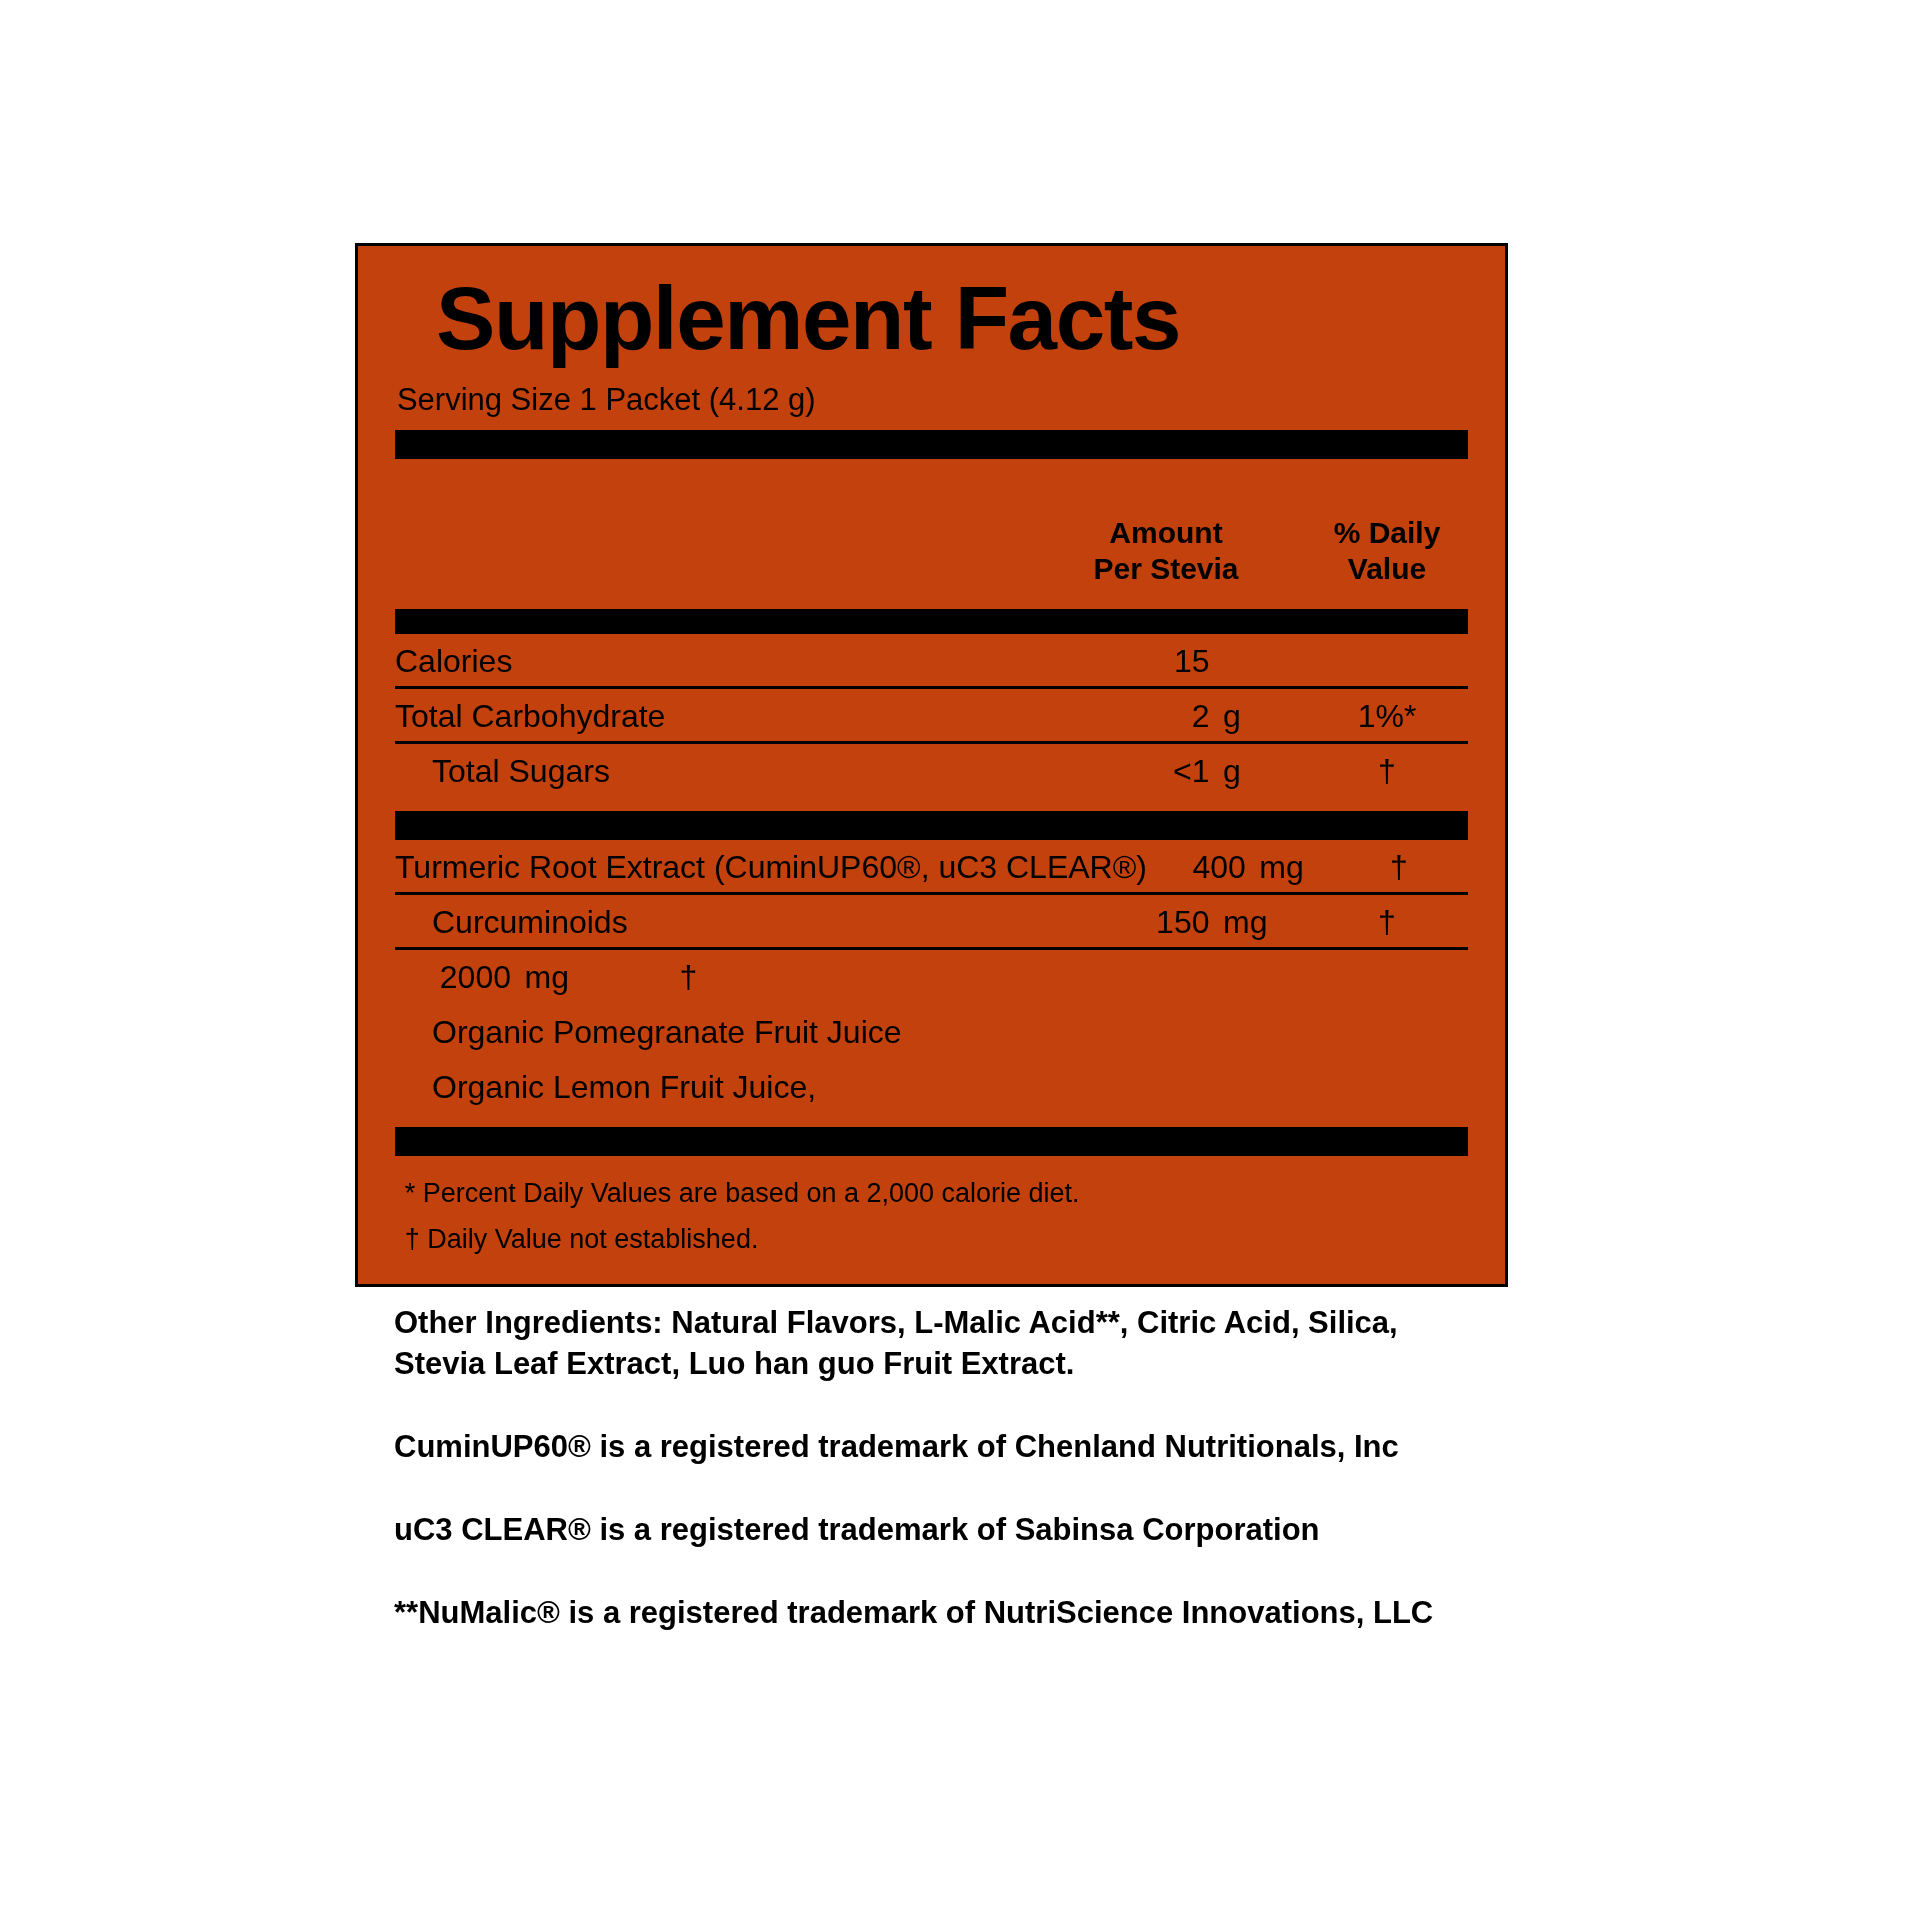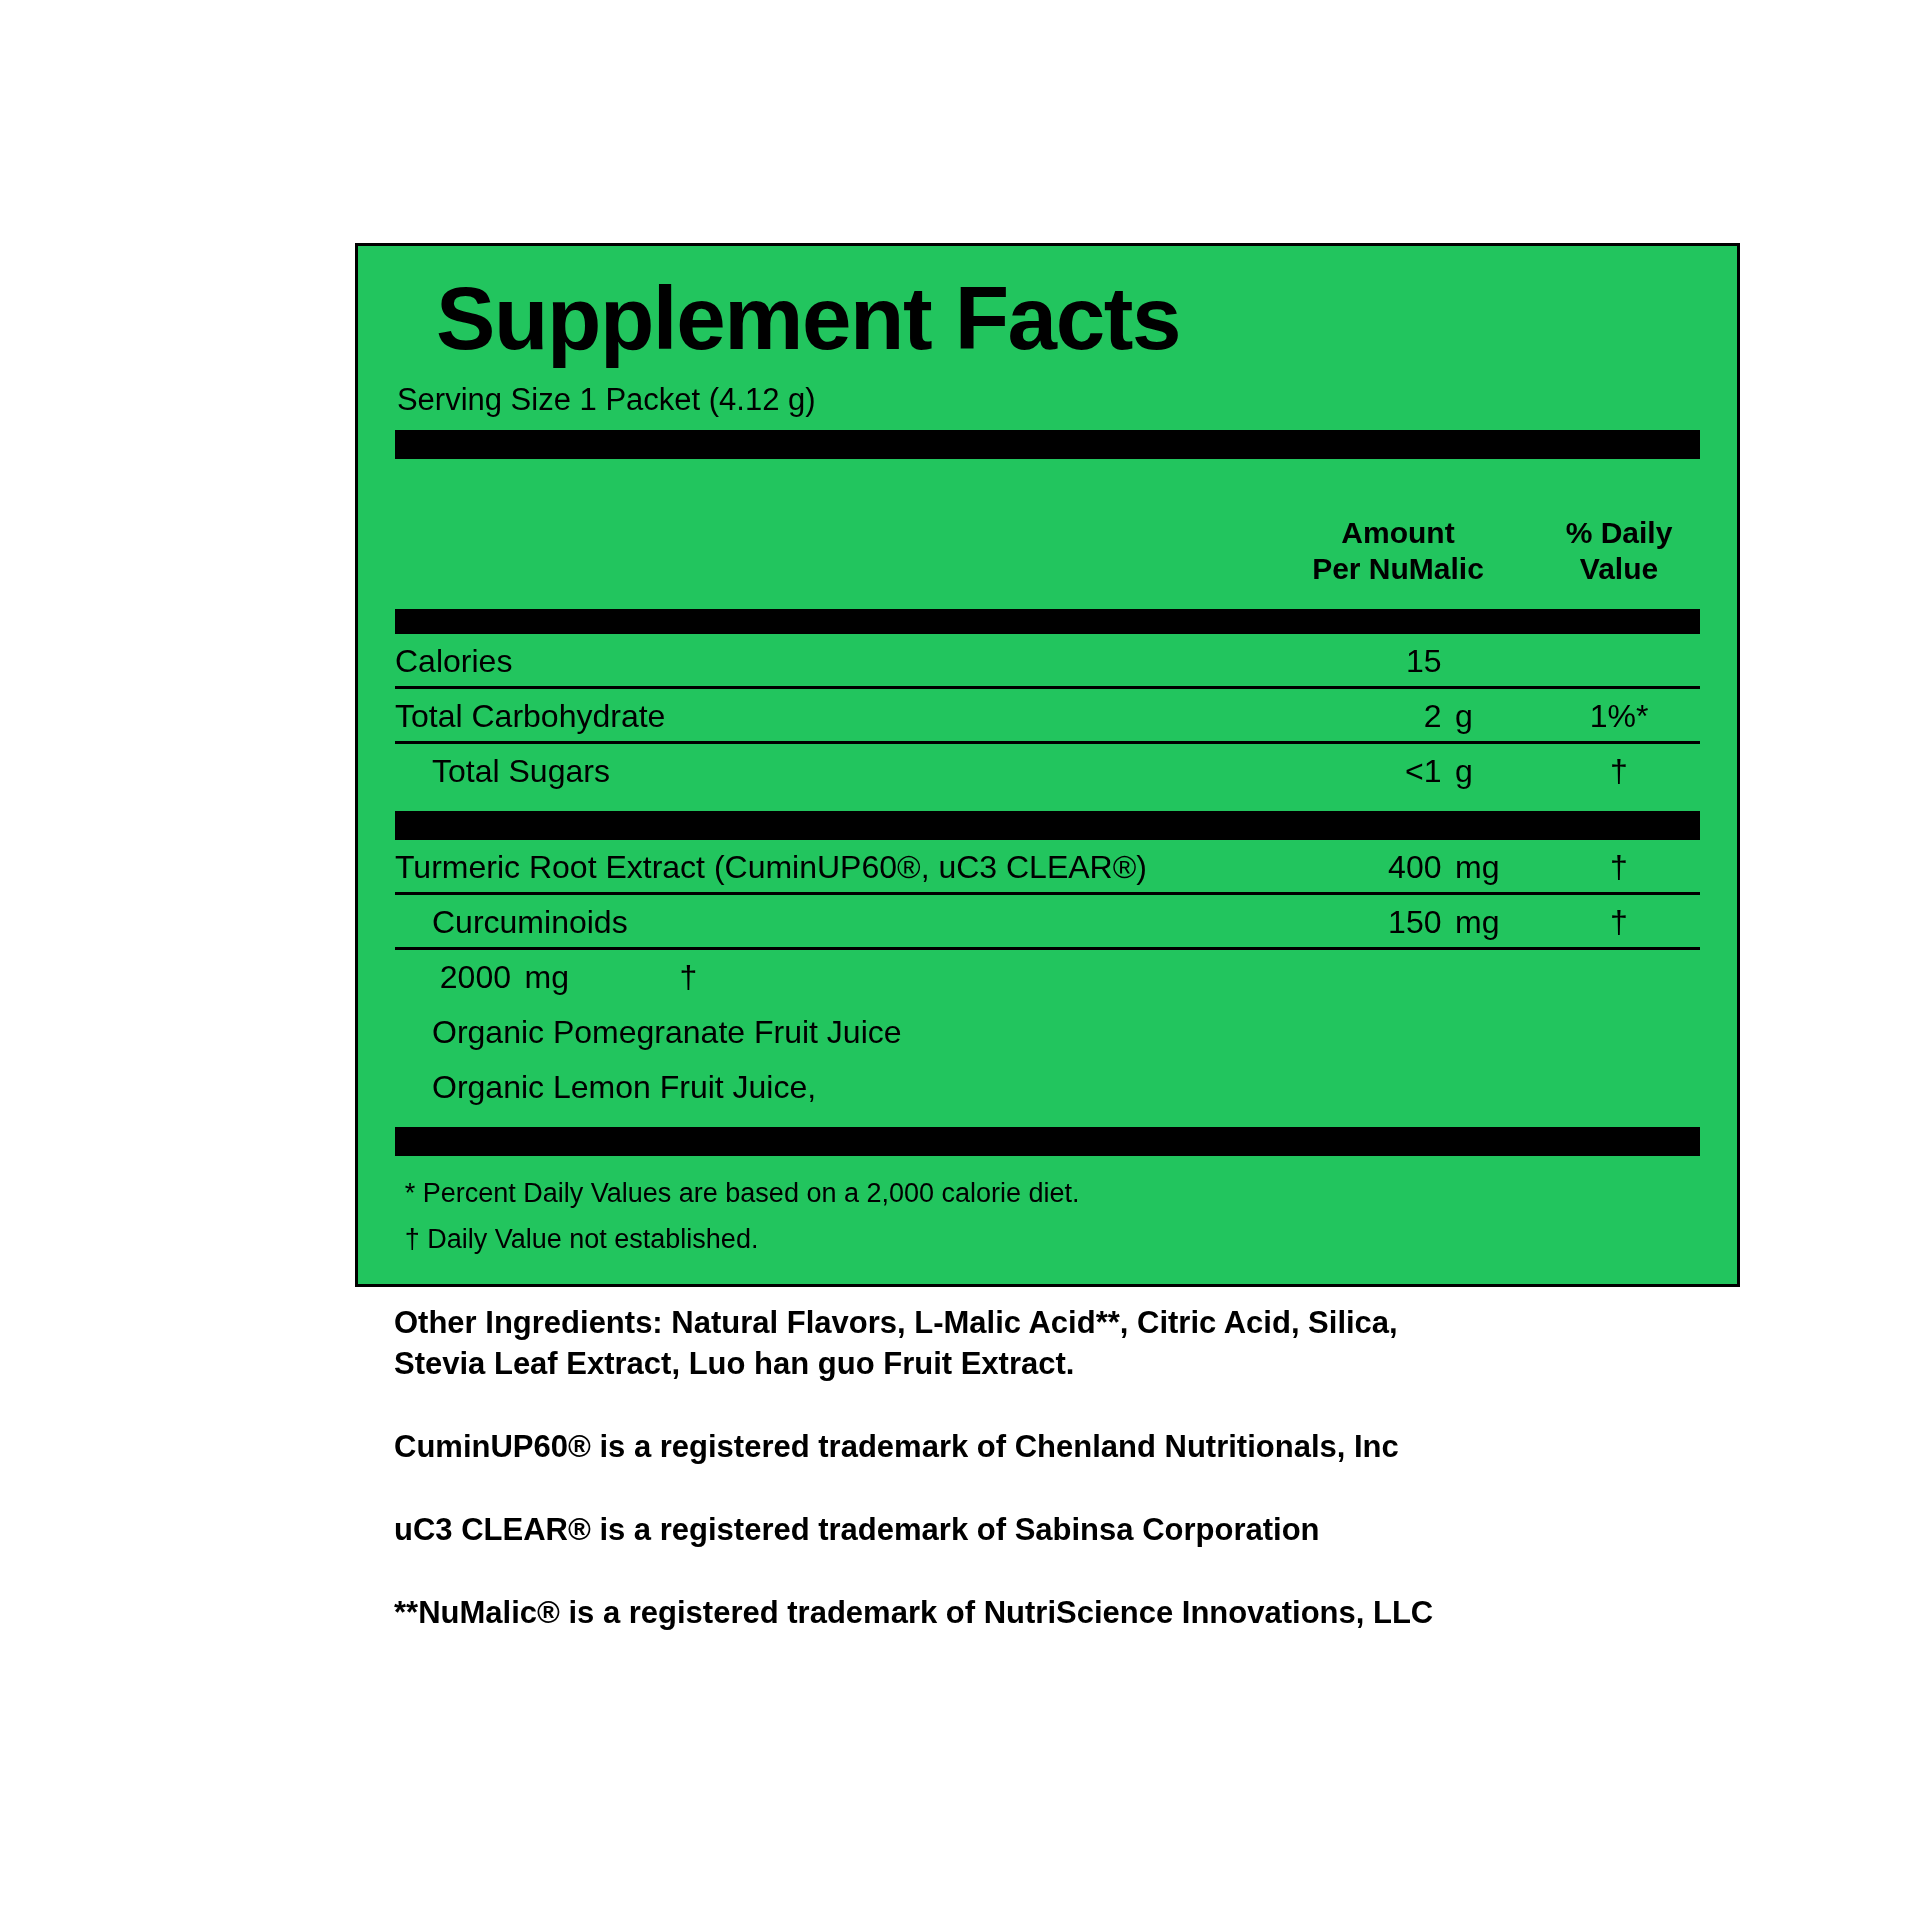--- a/index.html
+++ b/index.html
@@ -19,24 +19,24 @@
     width: 1931px;
     height: 1931px;
     box-sizing: border-box;
   }
 
   
   .panel {
     position: absolute;
     left: 355px;
     top: 243px;
-    width: 1385px;
+    width: 1153px;
     box-sizing: border-box;
     border: 3.9px solid #000;
-    background: #22c55e;
+    background: #c2410c;
     padding: 17.4px 37px 25px 37px;
   }
 
   .sf-title {
     font-size: 89px;
     font-weight: bold;
     line-height: 1.02;
     letter-spacing: -1.4px;
     margin: 9.7px 0 0 41px;
     white-space: nowrap;
@@ -157,21 +157,21 @@
 
     <div class="sf-title">Supplement Facts</div>
 
     <div class="serving-size">Serving Size 1 Packet (4.12 g)</div>
 
     <div class="bar-thick"></div>
 
     <div class="amount-head">
       <div class="col aps">
         <div>Amount</div>
-        <div>Per NuMalic</div>
+        <div>Per Stevia</div>
       </div>
       <div class="col dv">
         <div>% Daily</div>
         <div>Value</div>
       </div>
     </div>
 
     <div class="bar-thick slim"></div>
 
     <div class="row underline">

